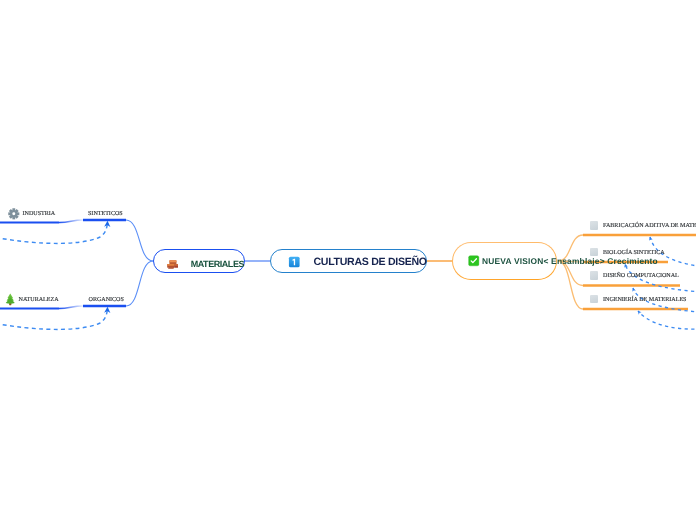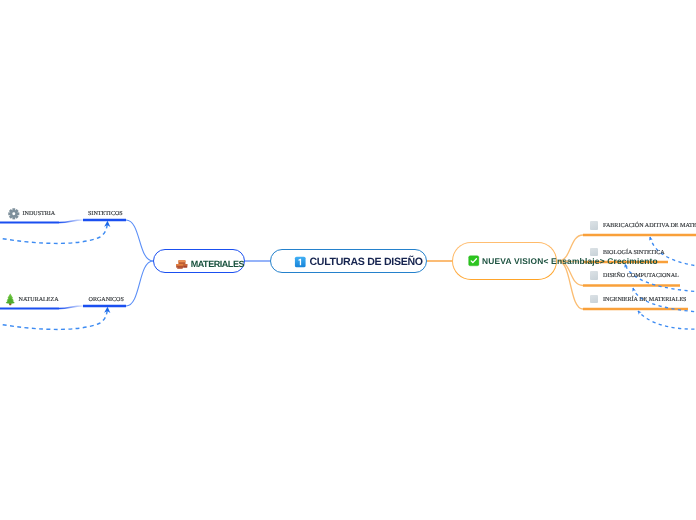--- a/index.html
+++ b/index.html
@@ -20,27 +20,27 @@
         font-family:"Liberation Serif",serif;}
   .tinyr{font-size:6.1px;letter-spacing:-0.02px;color:#2a2e32;font-weight:400;-webkit-text-stroke:0.13px #2a2e32;
         font-family:"Liberation Serif",serif;}
   .ico{position:absolute;z-index:4;}
 
   .emj{display:inline-flex;align-items:center;justify-content:center;}
   #n-materiales .emj{position:relative;top:1px;}
   .ntxt{font-weight:700;font-family:"Liberation Sans",sans-serif;}
 
   #n-materiales{left:153px;top:249px;width:92px;height:24.2px;
-    border:1.4px solid #1a4ff0;border-radius:12px;justify-content:flex-end;gap:3px;
+    border:1.4px solid #1a4ff0;border-radius:12px;justify-content:space-between;gap:3px;
     padding-top:6px;padding-left:12.5px;}
   #n-materiales .ntxt{font-size:9px;letter-spacing:-0.45px;color:#17503c;}
 
   #n-center{left:270px;top:249px;width:157px;height:24px;
-    border:1.4px solid #2481cc;border-radius:12px;justify-content:flex-start;gap:3px;
-    padding-left:23px;padding-top:2px;}
+    border:1.4px solid #2481cc;border-radius:12px;justify-content:flex-start;gap:13px;
+    padding-left:17px;padding-top:2px;}
   #n-center .ntxt{font-size:10.6px;letter-spacing:-0.3px;color:#16244f;}
 
   #n-vision{left:452px;top:242.3px;width:104.5px;height:37.5px;
     border:1.5px solid transparent;border-radius:19px;justify-content:flex-start;gap:2.5px;
     padding-left:15px;
     background:linear-gradient(#ffffff,#ffffff) padding-box,
                linear-gradient(175deg,#ffc077 0%,#ffb152 45%,#ffa11f 100%) border-box;}
   .vwrap{display:flex;flex-direction:row;line-height:8.6px;}
   .vl{font-size:8.4px;font-weight:700;letter-spacing:0.2px;color:#1d5240;
       font-family:"Liberation Sans",sans-serif;}

